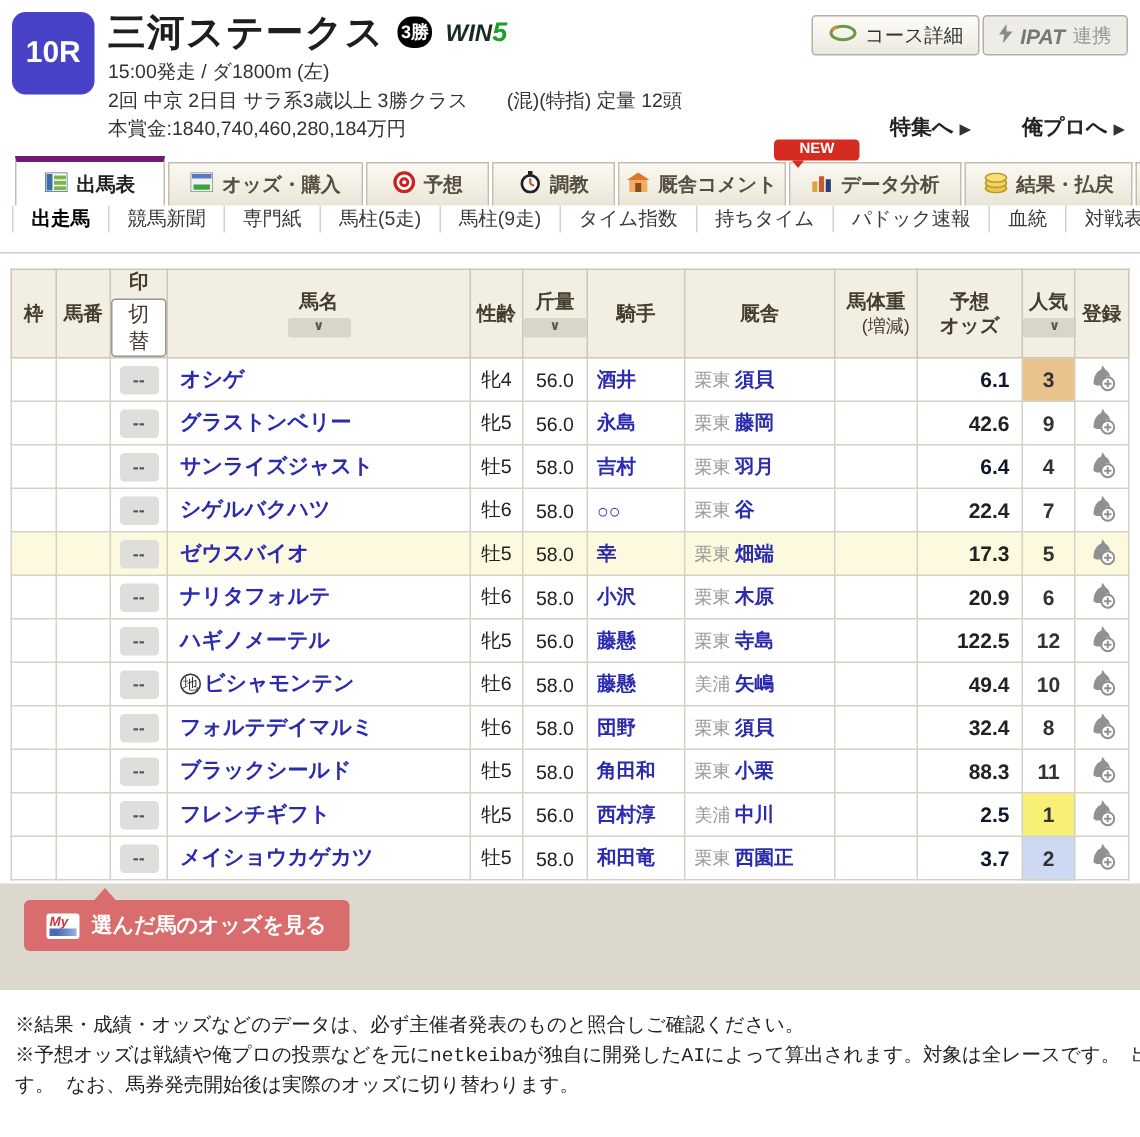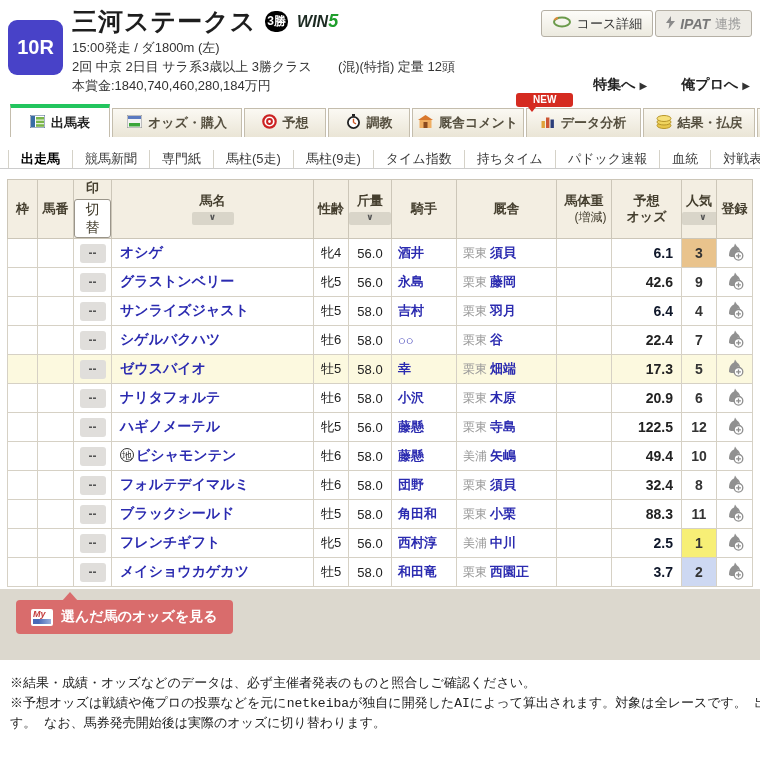--- a/index.html
+++ b/index.html
@@ -1,21 +1,21 @@
 <!DOCTYPE html>
 <html><head>
 <meta charset="utf-8">
 <style>
   * { margin:0; padding:0; box-sizing:border-box; }
   html,body { width:760px; height:758px; overflow:hidden; background:#fff;
     font-family:"Liberation Sans","DejaVu Sans",sans-serif; color:#222; }
 
   
   .race-header { position:relative; height:104px; }
-  .race-num { position:absolute; left:8px; top:20px; width:55px; height:55px;
+  .race-num { position:absolute; left:8px; top:8px; width:55px; height:55px;
     background:#4842c8; border-radius:9px; color:#fff; font-weight:bold; font-size:20px;
     display:flex; align-items:center; justify-content:center; }
   .title-line { margin-left:72px; padding-top:5px; display:flex; align-items:center; gap:9px; }
   .race-title { font-size:25px; font-weight:bold; color:#1e1e1e; letter-spacing:1px; }
   .class-badge { background:#000000; color:#fff; font-size:12px; font-weight:bold;
     border-radius:10px; padding:2px 2px; }
   .win5 { font-style:italic; font-weight:bold; font-size:16px; color:#1c2a22; letter-spacing:0; }
   .win5 .d { color:#1f9e2c; font-size:18px; }
   .hline { margin-left:72px; font-size:13px; line-height:19px; color:#333; white-space:nowrap; }
   .hbuttons { position:absolute; right:8px; top:10px; display:flex; gap:2px; }
@@ -27,28 +27,28 @@
   .hlinks { position:absolute; right:10px; top:76px; display:flex; gap:34px;
     font-size:14px; font-weight:bold; color:#222; }
   .hlinks .arr { font-size:10px; margin-left:4px; color:#333; }
 
   
   .tabbar { position:relative; height:33px; padding-left:10px; display:flex; gap:2px;
     align-items:flex-end; white-space:nowrap; }
   .tab { height:29px; display:flex; align-items:center; justify-content:center; gap:6px;
     border:1px solid #c4bdad; border-bottom:none; font-size:13px; font-weight:bold; color:#554f3f;
     background:linear-gradient(#fbf9f3,#eae5d6); cursor:pointer; flex:0 0 auto; }
-  .tab.active { height:33px; background:#fff; border-top:4px solid #22c55e; color:#222; }
+  .tab.active { height:33px; background:#fff; border-top:4px solid #701a75; color:#222; }
   .new-badge { position:absolute; left:516px; top:-11px; background:#d52b20; color:#fff;
     font-size:10px; font-weight:bold; padding:1px 17px 2px; border-radius:3px; z-index:3; }
   .new-badge-tail { position:absolute; left:528px; top:3px; width:0; height:0; z-index:3;
     border-left:4px solid transparent; border-right:4px solid transparent; border-top:5px solid #d52b20; }
 
   
-  .subnav { height:32px; border-bottom:1px solid #ccc; display:flex; align-items:flex-end;
+  .subnav { height:32px; border-bottom:1px solid #ccc; display:flex; align-items:flex-start;
     padding-left:8px; white-space:nowrap; overflow:hidden; }
   .subnav .sitem { font-size:13px; color:#3a3a3a; padding:0 12px; border-left:1px solid #d5d2c8;
     cursor:pointer; }
   .subnav .sitem:first-child { font-weight:bold; color:#000; }
 
   
   .tablewrap { padding:10px 0 0 7px; }
   table { border-collapse:collapse; table-layout:fixed; width:745px; }
   th { background:#f3eee2; border:1px solid #ccc6b8; color:#443e2e; font-size:13px;
     font-weight:bold; height:52px; vertical-align:middle; text-align:center; line-height:1.25; }

